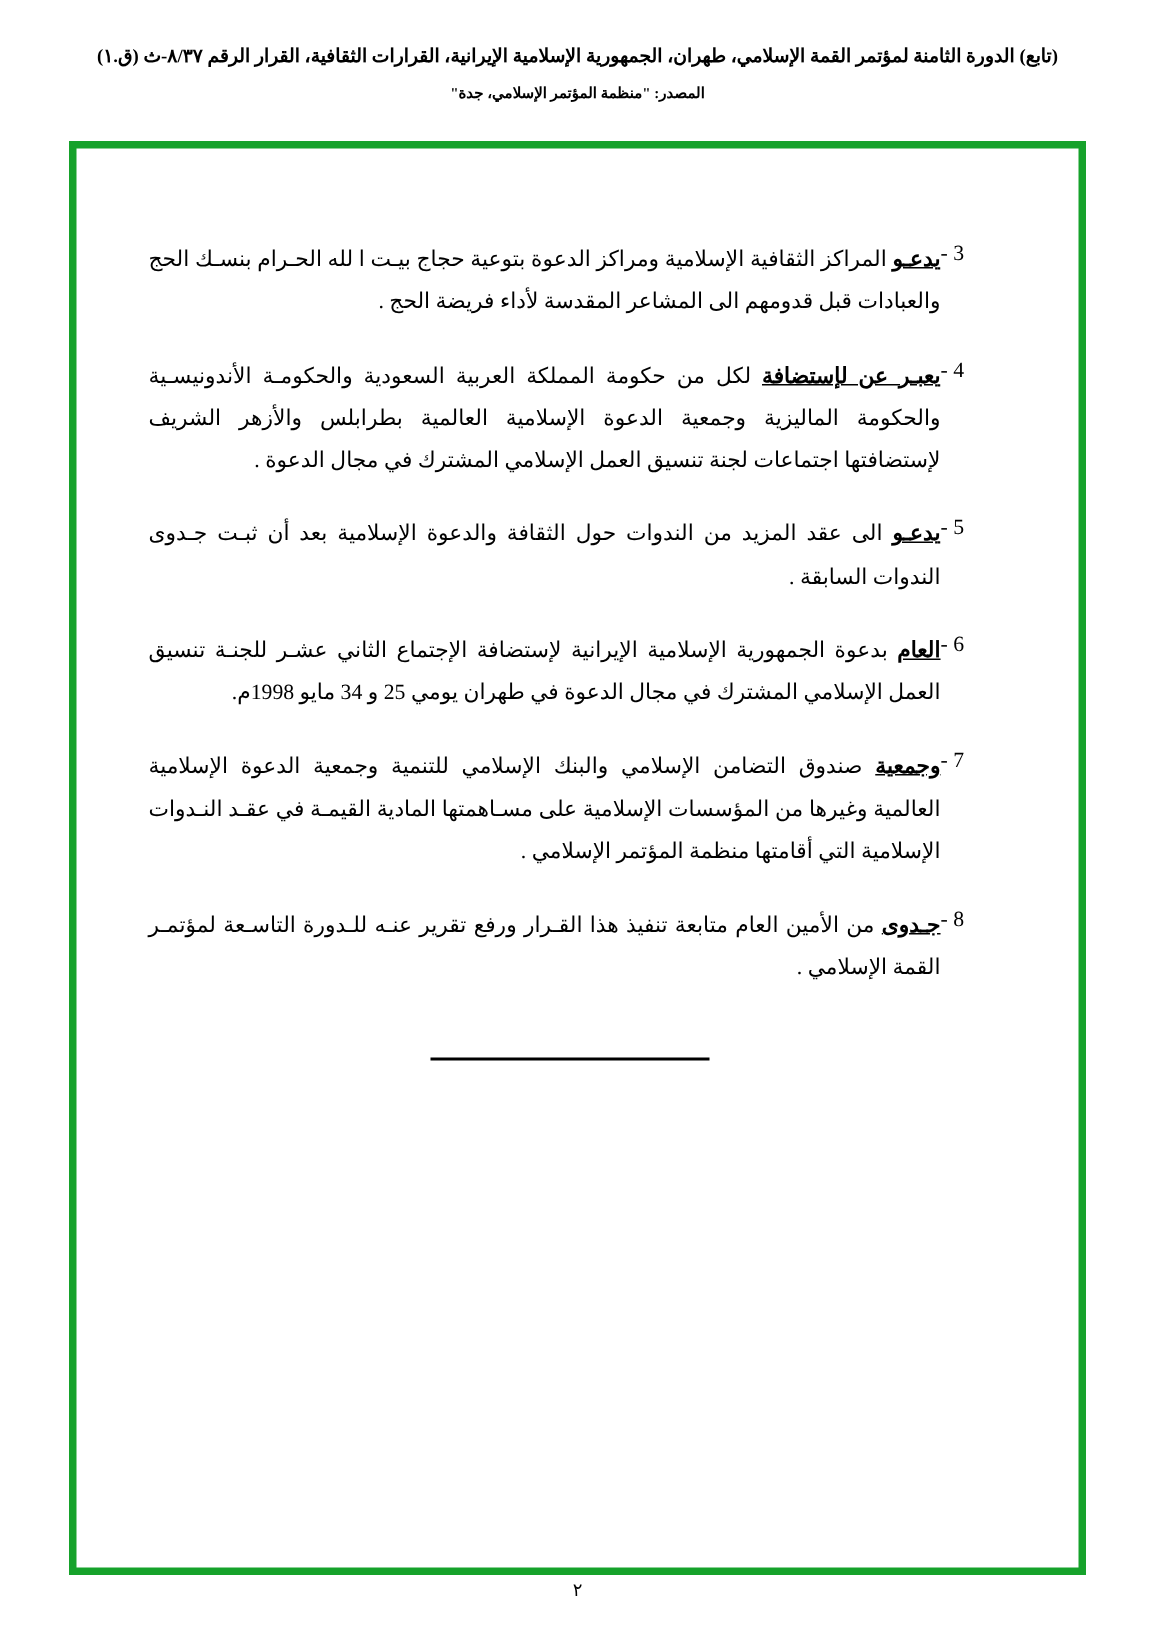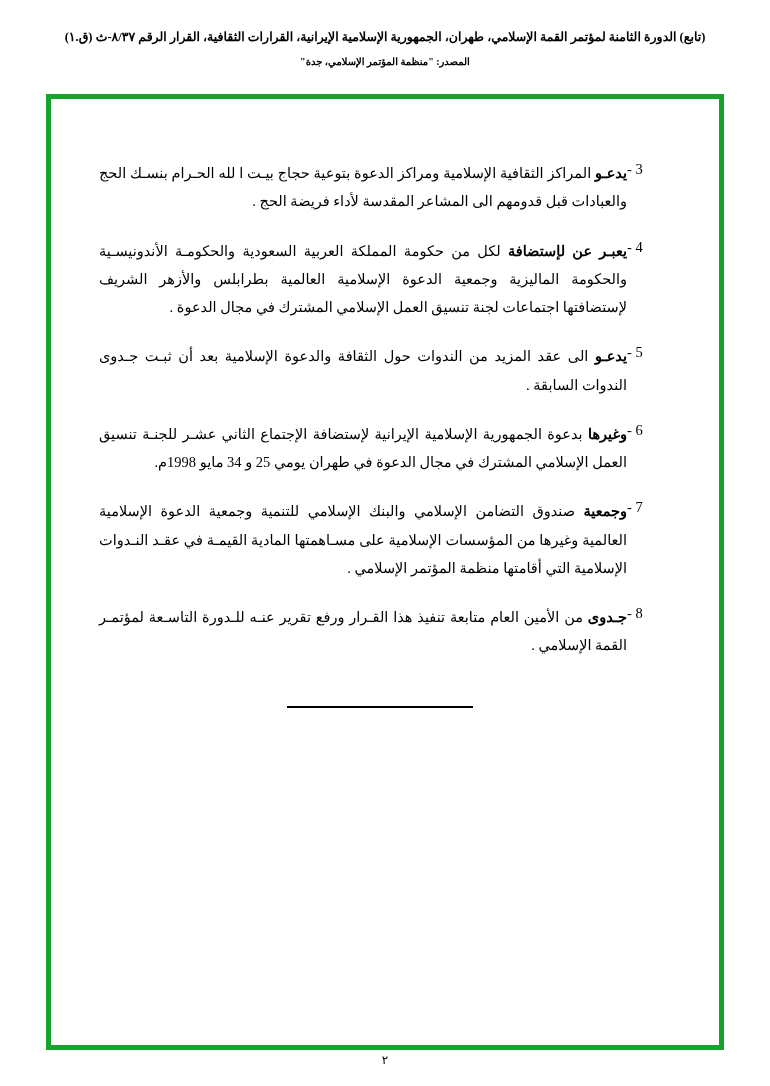--- a/index.html
+++ b/index.html
@@ -80,20 +80,21 @@
   .clause-body {
     flex: 1 1 auto;
     font-size: 14.5px;
     line-height: 1.95;
     text-align: justify;
     text-align-last: right;
   }
   .lead {
     font-weight: bold;
     letter-spacing: 1px;
+    text-decoration: underline;
   }
   .clause-body .txt {
     font-weight: normal;
   }
 
   
   .divider-wrap {
     margin-top: 34px;
     text-align: center;
   }
@@ -136,21 +137,21 @@
       <div class="clause-body"><span class="lead">يعبـر عن لإستضافة</span> <span class="txt">لكل من حكومة المملكة العربية السعودية والحكومـة الأندونيسـية والحكومة الماليزية وجمعية الدعوة الإسلامية العالمية بطرابلس والأزهر الشريف لإستضافتها اجتماعات لجنة تنسيق العمل الإسلامي المشترك في مجال الدعوة .</span></div>
     </div>
 
     <div class="clause">
       <div class="clause-num">5  -</div>
       <div class="clause-body"><span class="lead">يدعـو</span> <span class="txt">الى عقد المزيد من الندوات حول الثقافة والدعوة الإسلامية بعد أن ثبـت جـدوى الندوات السابقة .</span></div>
     </div>
 
     <div class="clause">
       <div class="clause-num">6  -</div>
-      <div class="clause-body"><span class="lead">وغيرها</span> <span class="txt">بدعوة الجمهورية الإسلامية الإيرانية لإستضافة الإجتماع الثاني عشـر للجنـة تنسيق العمل الإسلامي المشترك في مجال الدعوة في طهران يومي 25 و 34 مايو 1998م.</span></div>
+      <div class="clause-body"><span class="lead">العام</span> <span class="txt">بدعوة الجمهورية الإسلامية الإيرانية لإستضافة الإجتماع الثاني عشـر للجنـة تنسيق العمل الإسلامي المشترك في مجال الدعوة في طهران يومي 25 و 34 مايو 1998م.</span></div>
     </div>
 
     <div class="clause">
       <div class="clause-num">7  -</div>
       <div class="clause-body"><span class="lead">وجمعية</span> <span class="txt">صندوق التضامن الإسلامي والبنك الإسلامي للتنمية وجمعية الدعوة الإسلامية العالمية وغيرها من المؤسسات الإسلامية على مسـاهمتها المادية القيمـة في عقـد النـدوات الإسلامية التي أقامتها منظمة المؤتمر الإسلامي .</span></div>
     </div>
 
     <div class="clause">
       <div class="clause-num">8  -</div>
       <div class="clause-body"><span class="lead">جـدوى</span> <span class="txt">من الأمين العام متابعة تنفيذ هذا القـرار ورفع تقرير عنـه للـدورة التاسـعة لمؤتمـر القمة الإسلامي .</span></div>

